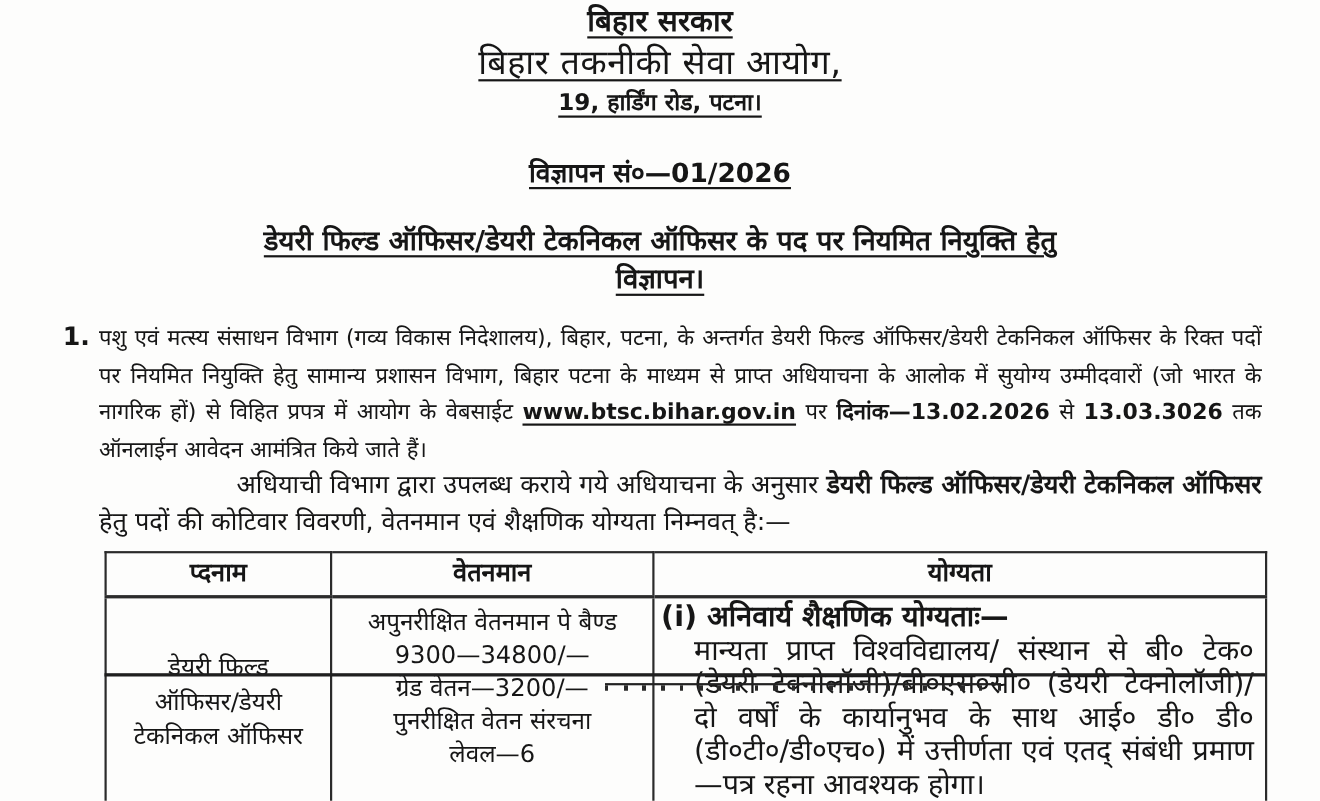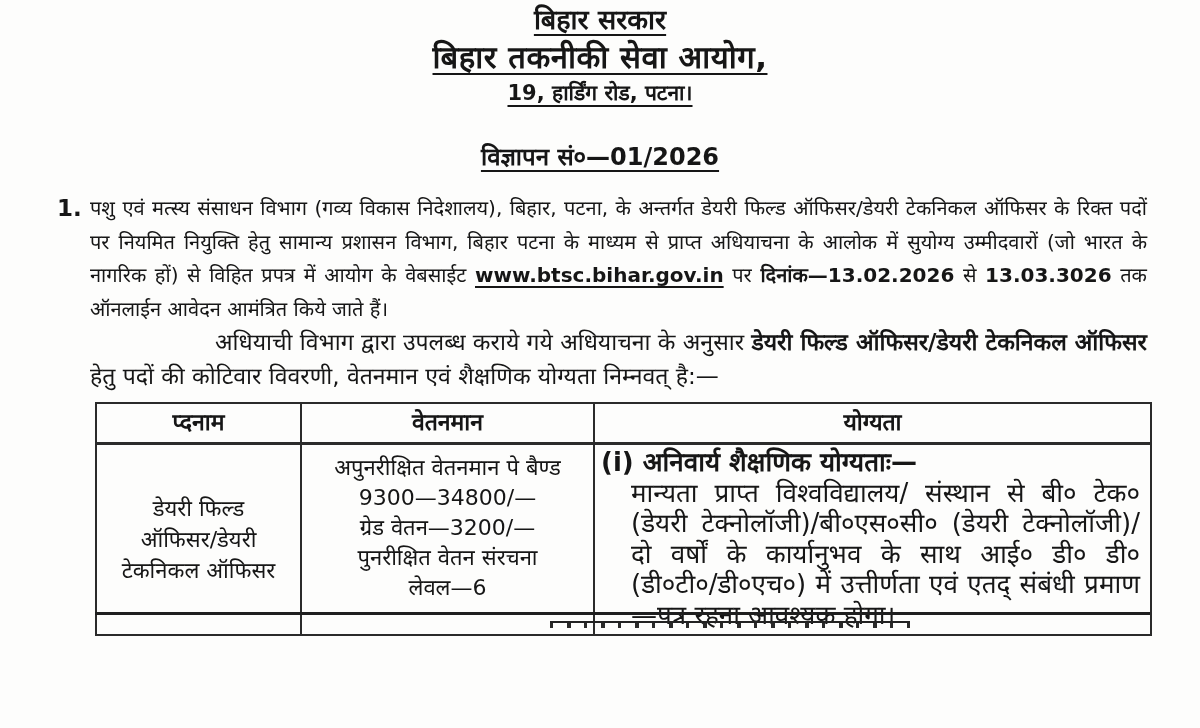--- a/index.html
+++ b/index.html
@@ -8,21 +8,21 @@
     background:#fdfdfc;color:#161616;
     font-family:"DejaVu Sans","Liberation Sans",sans-serif;
     -webkit-font-smoothing:antialiased;
   }
   .page{position:relative;width:1200px;height:628px;padding-top:4px;box-sizing:border-box;}
 
   
   .center{text-align:center;}
   .uline{text-decoration:underline;text-decoration-thickness:2px;text-underline-offset:5px;}
   .govt-name{font-size:27px;line-height:32px;font-weight:bold;}
-  .org-name{font-size:31px;line-height:38px;font-weight:bold;margin-top:2px;letter-spacing:0.5px;}
+  .org-name{font-size:31px;line-height:38px;font-weight:normal;margin-top:2px;letter-spacing:0.5px;}
   .org-address{font-size:21px;line-height:27px;font-weight:bold;margin-top:4px;}
   .notice-number{font-size:24px;line-height:30px;font-weight:bold;margin-top:35px;text-align:center;}
   .notice-title{font-size:25px;line-height:35px;font-weight:bold;margin-top:29px;}
 
   
   .para{display:flex;margin:20px 53px 0 57px;}
   .para-marker{width:33px;flex:0 0 33px;font-size:23px;line-height:33.5px;font-weight:bold;}
   .para-body{flex:1;font-size:20px;line-height:33.5px;text-align:justify;}
   .para2{margin:0 53px 0 90px;font-size:23px;line-height:33.5px;text-align:justify;text-indent:125px;}
   .b{font-weight:bold;}
@@ -64,20 +64,24 @@
   <div class="center">
     <div class="govt-name"><span class="uline">बिहार सरकार</span></div>
     <div class="org-name"><span class="uline">बिहार तकनीकी सेवा आयोग,</span></div>
     <div class="org-address"><span class="uline">19, हार्डिंग रोड, पटना।</span></div>
   </div>
 
   <div class="center notice-number">
     <span class="uline">विज्ञापन सं०—01/2026</span>
   </div>
 
+  <div class="center notice-title">
+    <div><span class="uline">डेयरी फिल्ड ऑफिसर/डेयरी टेकनिकल ऑफिसर के पद पर नियमित नियुक्ति हेतु</span></div>
+    <div><span class="uline">विज्ञापन।</span></div>
+  </div>
 
   <div class="para">
     <div class="para-marker">1.</div>
     <div class="para-body"><span>पशु एवं मत्स्य संसाधन विभाग (गव्य विकास निदेशालय), बिहार, पटना, के अन्तर्गत डेयरी फिल्ड ऑफिसर/डेयरी टेकनिकल ऑफिसर के रिक्त पदों पर नियमित नियुक्ति हेतु सामान्य प्रशासन विभाग, बिहार पटना के माध्यम से प्राप्त अधियाचना के आलोक में सुयोग्य उम्मीदवारों (जो भारत के नागरिक हों) से विहित प्रपत्र में आयोग के वेबसाईट </span><span class="link">www.btsc.bihar.gov.in</span><span> पर </span><span class="b">दिनांक—13.02.2026</span><span> से </span><span class="b">13.03.3026</span><span> तक ऑनलाईन आवेदन आमंत्रित किये जाते हैं।</span></div>
   </div>
 
   <div class="para2"><span>अधियाची विभाग द्वारा उपलब्ध कराये गये अधियाचना के अनुसार </span><span class="b">डेयरी फिल्ड ऑफिसर/डेयरी टेकनिकल ऑफिसर</span><span> हेतु पदों की कोटिवार विवरणी, वेतनमान एवं शैक्षणिक योग्यता निम्नवत् है:—</span></div>
 
   <table class="posts">
     <colgroup>

